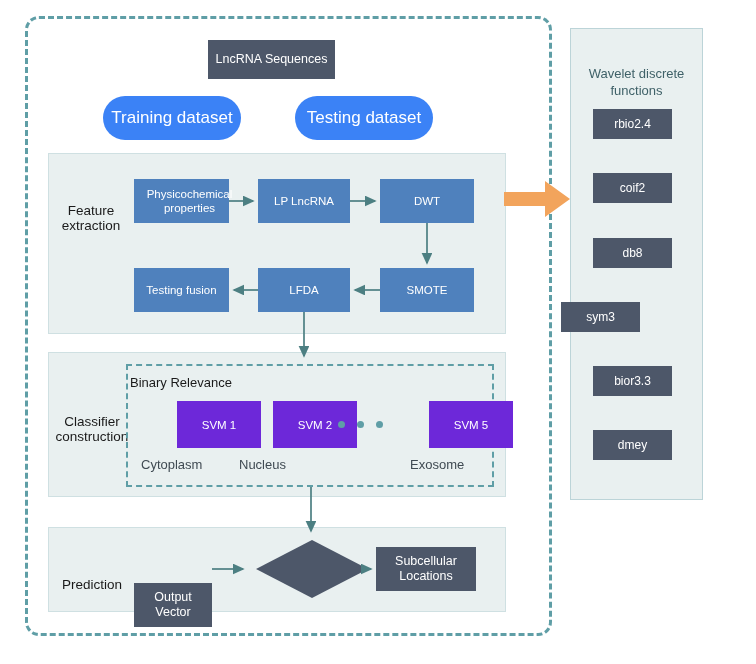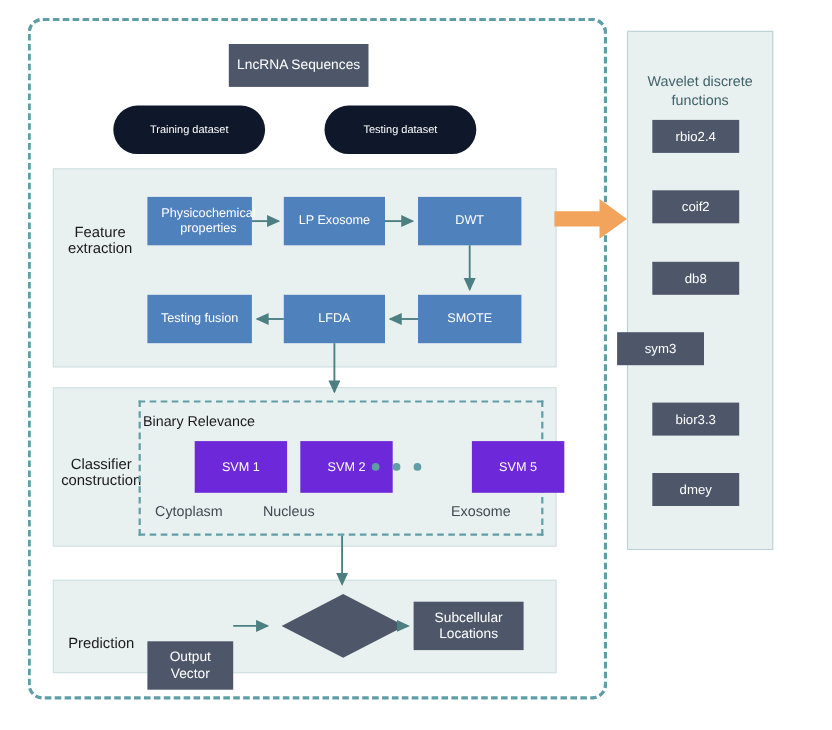--- a/index.html
+++ b/index.html
@@ -46,25 +46,25 @@
     text-align:center;
     font-size:12.5px;
     line-height:15px;
     box-sizing:border-box;
     white-space:pre-line;
   }
 
   
   .pill{
     position:absolute;
-    background:#0f172a;
+    background:#3b82f6;
     color:#ffffff;
     border-radius:26px;
     display:flex;align-items:center;justify-content:center;
-    font-size:10px;
+    font-size:17px;
     box-sizing:border-box;
   }
 
   
   .blue{
     position:absolute;
     background:#4f81bd;
     color:#ffffff;
     display:flex;align-items:center;justify-content:center;
     text-align:center;
@@ -159,21 +159,21 @@
     <span>Feature
 extraction</span>
   </div>
 
   <div class="blue" style="left:134px;top:179px;width:95px;height:44px;padding-left:16px;">
     <span>Physicochemical
 properties</span>
   </div>
 
   <div class="blue" style="left:258px;top:179px;width:92px;height:44px;">
-    <span>LP Exosome</span>
+    <span>LP LncRNA</span>
   </div>
 
   <div class="blue" style="left:380px;top:179px;width:94px;height:44px;">
     <span>DWT</span>
   </div>
 
   <div class="blue" style="left:380px;top:268px;width:94px;height:44px;">
     <span>SMOTE</span>
   </div>
 

